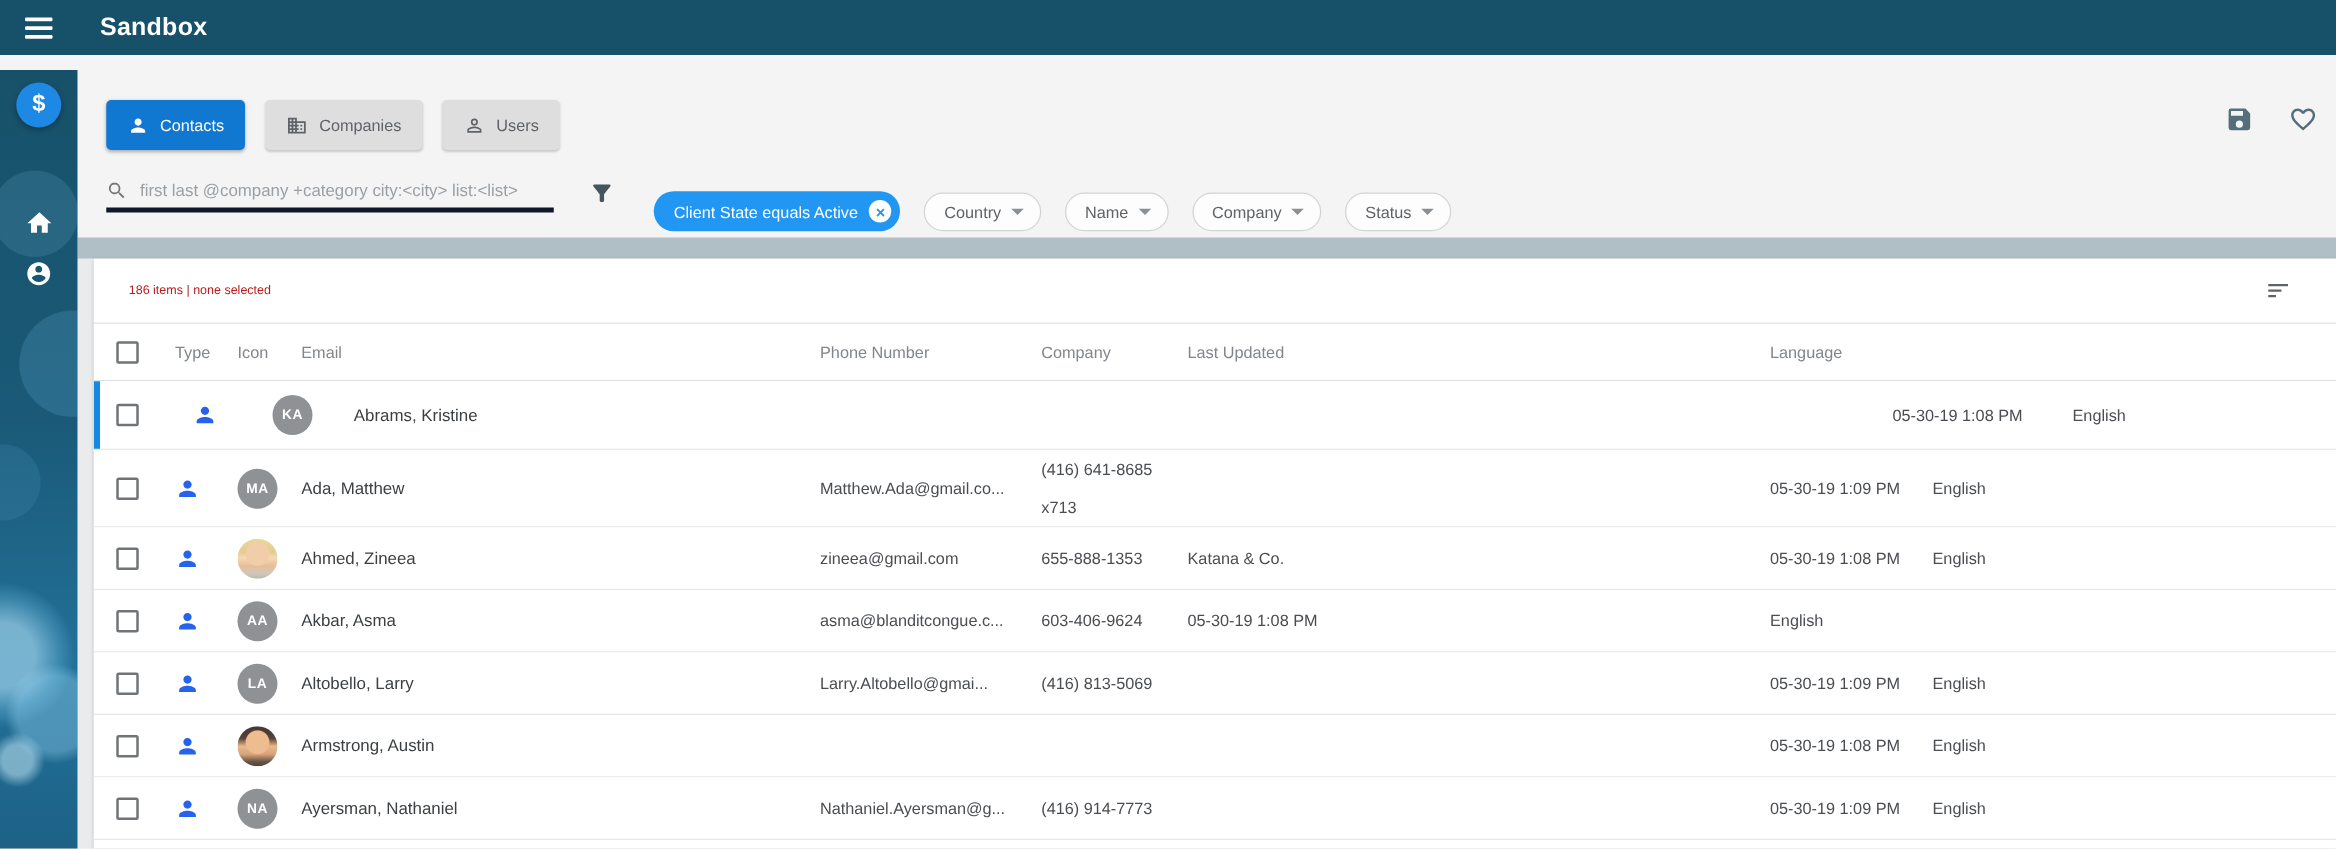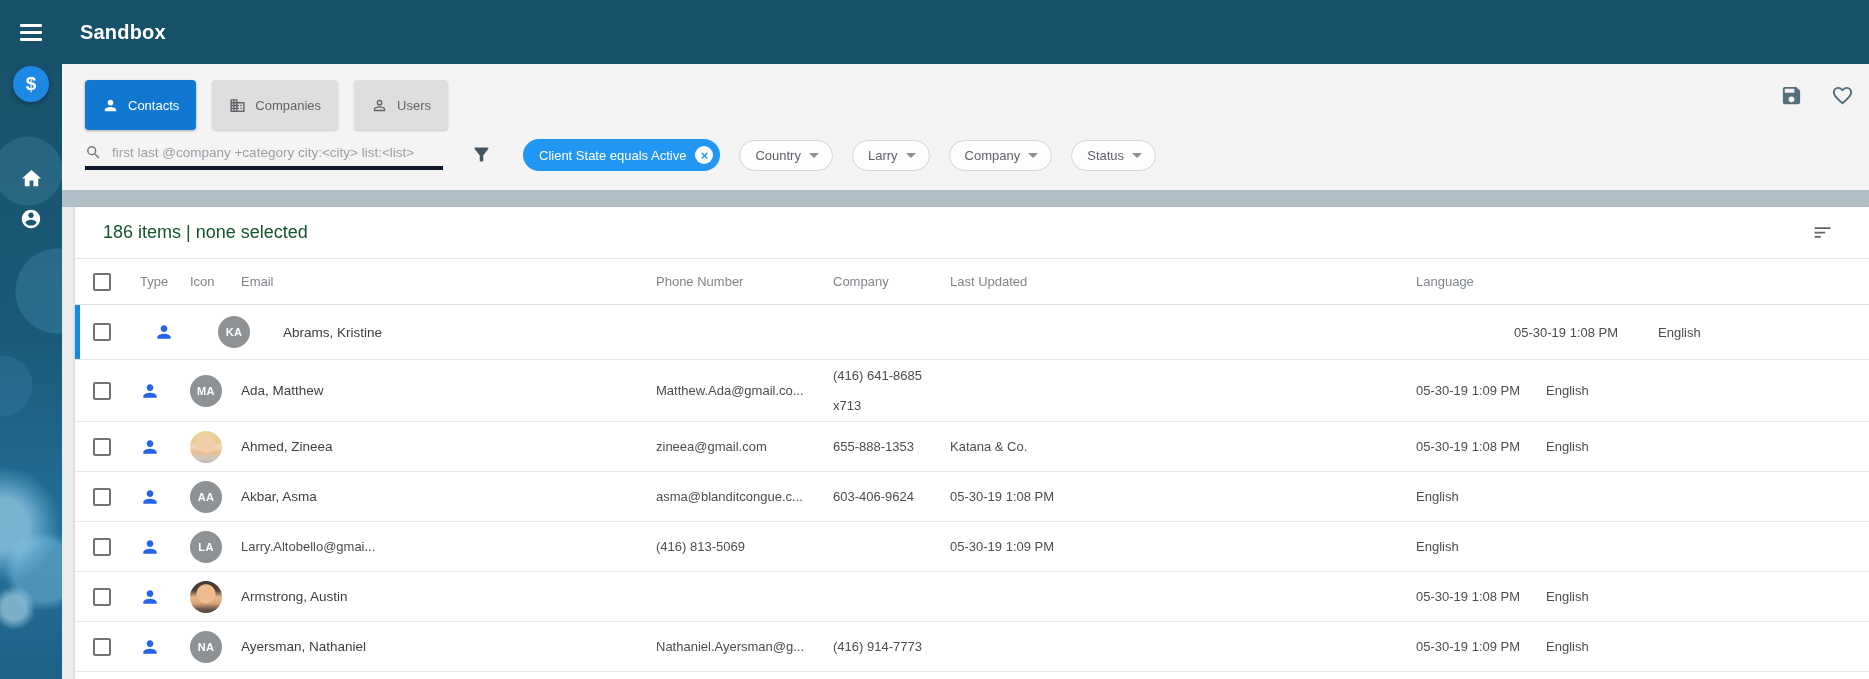--- a/index.html
+++ b/index.html
@@ -6,21 +6,21 @@
   html,body { margin:0; padding:0; }
   body {
     width:1869px; height:679px; overflow:hidden; position:relative;
     font-family:"Liberation Sans","DejaVu Sans",sans-serif;
     background:#f4f4f4; -webkit-font-smoothing:antialiased;
   }
   svg { display:block; }
 
   
   .topbar {
-    position:absolute; top:0; left:0; width:1869px; height:64px;
+    position:absolute; top:0; left:0; width:1869px; height:44px;
     background:#175169; display:flex; align-items:center; z-index:5;
   }
   .hamburger {
     width:62px; height:56px; background:none; border:none; cursor:pointer;
     display:flex; flex-direction:column; align-items:center; justify-content:center; gap:4px;
   }
   .hamburger i { display:block; width:22px; height:3px; background:#fff; border-radius:1px; }
   .app-title { color:#fff; font-size:20px; font-weight:700; letter-spacing:.2px; margin-left:18px; }
 
   
@@ -44,42 +44,42 @@
   .side-btn {
     position:absolute; left:0; width:62px; height:34px; background:none; border:none; cursor:pointer;
     display:flex; align-items:center; justify-content:center; color:#fff;
   }
   .side-btn.home { top:105px; }
   .side-btn.account { top:146px; }
 
   
   .tabs { position:absolute; top:80px; left:85px; display:flex; gap:16px; }
   .tab-btn {
-    height:50px; border:none; border-radius:4px; cursor:pointer; padding:0 17px;
+    height:40px; border:none; border-radius:4px; cursor:pointer; padding:0 17px;
     display:flex; align-items:center; gap:9px; font-size:13px; font-weight:500;
     background:#dedede; color:#5f6368; box-shadow:0 1px 2px rgba(0,0,0,.18);
     font-family:inherit;
   }
   .tab-btn.active { background:#1178d2; color:#fff; box-shadow:0 1px 3px rgba(0,0,0,.3); }
 
   .top-actions { position:absolute; top:84px; right:15px; display:flex; gap:28px; }
   .icon-btn { background:none; border:none; padding:0; cursor:pointer; color:#546e7a; }
 
   
   .search-row { position:absolute; top:138px; left:85px; display:flex; align-items:center; }
   .search-wrap { display:flex; align-items:center; width:358px; border-bottom:4px solid #0f172a; height:32px; }
   .search-wrap .mag { color:#757575; margin-right:8px; flex:none; }
   .search-input {
     border:none; outline:none; background:transparent; flex:1; height:30px;
     font-size:13.5px; color:#3c4043; font-family:inherit;
   }
   .search-input::placeholder { color:#9aa0a6; opacity:1; }
   .funnel-btn { background:none; border:none; cursor:pointer; padding:0; margin-left:28px; color:#44555e; }
 
-  .chips { position:absolute; top:139px; left:523px; display:flex; align-items:center; gap:19px; }
+  .chips { position:absolute; top:153px; left:523px; display:flex; align-items:center; gap:19px; }
   .chip-active {
     height:32px; border:none; border-radius:16px; background:#2196f3; color:#fff; cursor:pointer;
     display:flex; align-items:center; gap:9px; padding:0 7px 0 16px; font-size:13px; font-family:inherit;
   }
   .chip-x {
     width:18px; height:18px; border-radius:50%; background:#fff; color:#2196f3;
     display:flex; align-items:center; justify-content:center; font-size:13px; font-weight:700; line-height:1;
   }
   .chip {
     height:31px; border:1px solid #d4d4d4; border-radius:16px; background:#fdfdfd; cursor:pointer;
@@ -94,21 +94,21 @@
 
   
   .card {
     position:absolute; top:207px; left:75px; width:1794px; height:472px;
     background:#fff; box-shadow:0 1px 3px rgba(0,0,0,.18); overflow:hidden;
   }
   .summary-row {
     height:52px; display:flex; align-items:center; padding:0 0 0 28px;
     border-bottom:1px solid #e4e4e4; position:relative;
   }
-  .summary-text { font-size:18px; color:#14532d; }
+  .summary-text { font-size:10px; color:#b91c1c; }
   .summary-icons { position:absolute; right:36px; top:15px; display:flex; gap:28px; }
 
   .grid {
     display:grid; align-items:center;
     grid-template-columns:47px 50px 51px 415px 177px 117px 466px 130px 100px 211px;
     padding-left:18px;
   }
   .header-row { height:46px; border-bottom:1px solid #e0e0e0; }
   .header-row .hcell { font-size:13px; color:#81868b; }
   .header-row .hname { color:#212121; font-weight:600; }
@@ -238,21 +238,21 @@
 <div class="chips">
   <button class="chip-active">
     <span>Client State equals Active</span>
     <span class="chip-x">×</span>
   </button>
   <button class="chip">
     <span>Country</span>
     <span class="caret"></span>
   </button>
   <button class="chip">
-    <span>Larry</span>
+    <span>Name</span>
     <span class="caret"></span>
   </button>
   <button class="chip">
     <span>Company</span>
     <span class="caret"></span>
   </button>
   <button class="chip">
     <span>Status</span>
     <span class="caret"></span>
   </button>
@@ -383,20 +383,21 @@
   </div>
 
   <div class="grid row">
     <span class="cb"></span>
     <span class="type-icon">
       <svg width="20" height="20" viewBox="0 0 24 24" fill="currentColor">
             <path d="M12 12c2.21 0 4-1.79 4-4s-1.79-4-4-4-4 1.79-4 4 1.79 4 4 4zm0 2c-2.67 0-8 1.34-8 4v2h16v-2c0-2.66-5.33-4-8-4z"></path>
           </svg>
     </span>
     <span class="avatar">LA</span>
+    <span class="cell name">Altobello, Larry</span>
     <span class="cell">Larry.Altobello@gmai...</span>
     <span class="cell phone-stack">
       <span>(416) 813-5069</span>
 
     </span>
     <span class="cell"></span>
     <span class="cell">05-30-19 1:09 PM</span>
     <span class="cell">English</span>
 
   </div>

